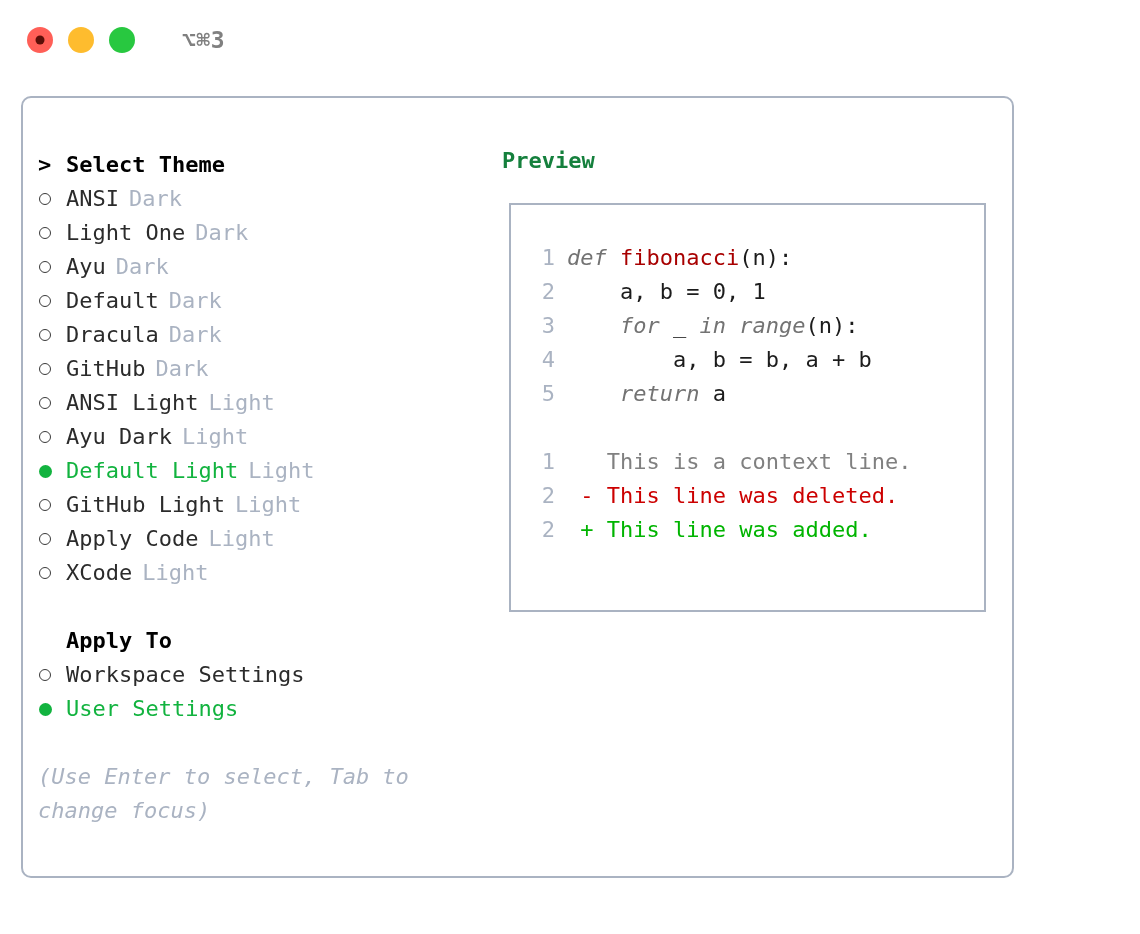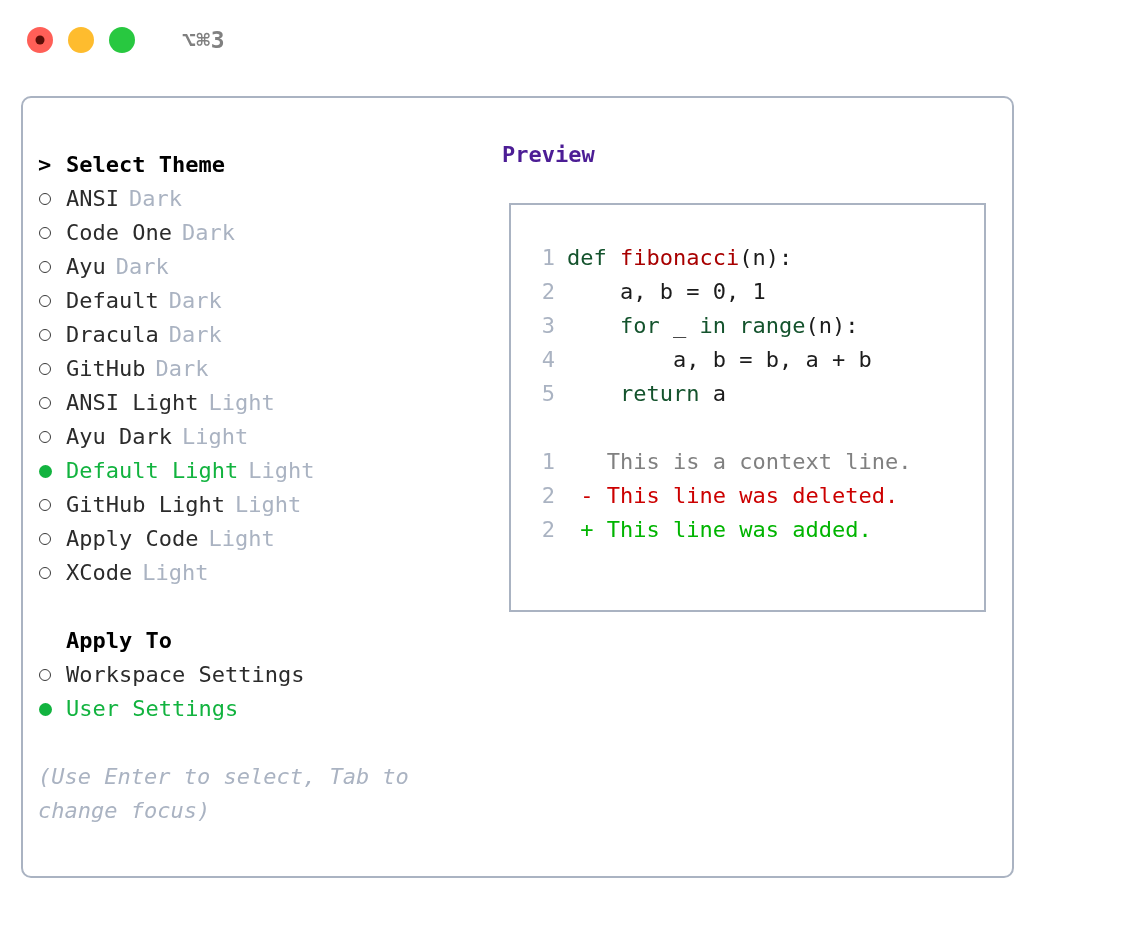--- a/index.html
+++ b/index.html
@@ -136,24 +136,24 @@
     line-height: 34px;
     color: #aab3c2;
     white-space: pre-wrap;
     font-style: italic;
   }
 
   
   #preview-title {
     position: absolute;
     left: 479px;
-    top: 44px;
+    top: 50px;
     font-size: 22px;
     font-weight: bold;
-    color: #4c1d95;
+    color: #15803d;
     white-space: pre;
     text-align: center;
   }
   #preview-box {
     position: absolute;
     left: 486px;
     top: 105px;
     width: 477px;
     height: 409px;
     border: 2px solid #aab3c2;
@@ -175,21 +175,21 @@
     white-space: pre;
   }
   .lineno {
     width: 26px;
     flex: 0 0 26px;
     text-align: right;
     color: #aab3c2;
     margin-right: 12px;
   }
   .code-text { white-space: pre; }
-  .tok-kw   { color: #14532d; }
+  .tok-kw   { color: #737373; font-style: italic; }
   .tok-fn   { color: #a80000; }
   .tok-plain{ color: #1c1c1c; }
   .tok-ctx  { color: #808080; }
   .tok-del  { color: #cc0000; }
   .tok-add  { color: #00b400; }
   .gap-line { height: 34px; }
 </style>
 </head>
 <body>
 
@@ -206,21 +206,21 @@
 
     <div id="left-pane">
 
       <div class="row">
         <span class="marker caret">&gt;</span>
         <span class="label bold">Select Theme</span>
       </div>
 
       <div id="theme-list">
           <div class="row"><span class="marker"><span class="bullet-hollow"></span></span><span class="label">ANSI</span><span class="variant">Dark</span></div>
-          <div class="row"><span class="marker"><span class="bullet-hollow"></span></span><span class="label">Code One</span><span class="variant">Dark</span></div>
+          <div class="row"><span class="marker"><span class="bullet-hollow"></span></span><span class="label">Light One</span><span class="variant">Dark</span></div>
           <div class="row"><span class="marker"><span class="bullet-hollow"></span></span><span class="label">Ayu</span><span class="variant">Dark</span></div>
           <div class="row"><span class="marker"><span class="bullet-hollow"></span></span><span class="label">Default</span><span class="variant">Dark</span></div>
           <div class="row"><span class="marker"><span class="bullet-hollow"></span></span><span class="label">Dracula</span><span class="variant">Dark</span></div>
           <div class="row"><span class="marker"><span class="bullet-hollow"></span></span><span class="label">GitHub</span><span class="variant">Dark</span></div>
           <div class="row"><span class="marker"><span class="bullet-hollow"></span></span><span class="label">ANSI Light</span><span class="variant">Light</span></div>
           <div class="row"><span class="marker"><span class="bullet-hollow"></span></span><span class="label">Ayu Dark</span><span class="variant">Light</span></div>
           <div class="row"><span class="marker"><span class="bullet-filled"></span></span><span class="label selected">Default Light</span><span class="variant">Light</span></div>
           <div class="row"><span class="marker"><span class="bullet-hollow"></span></span><span class="label">GitHub Light</span><span class="variant">Light</span></div>
           <div class="row"><span class="marker"><span class="bullet-hollow"></span></span><span class="label">Apply Code</span><span class="variant">Light</span></div>
           <div class="row"><span class="marker"><span class="bullet-hollow"></span></span><span class="label">XCode</span><span class="variant">Light</span></div>

